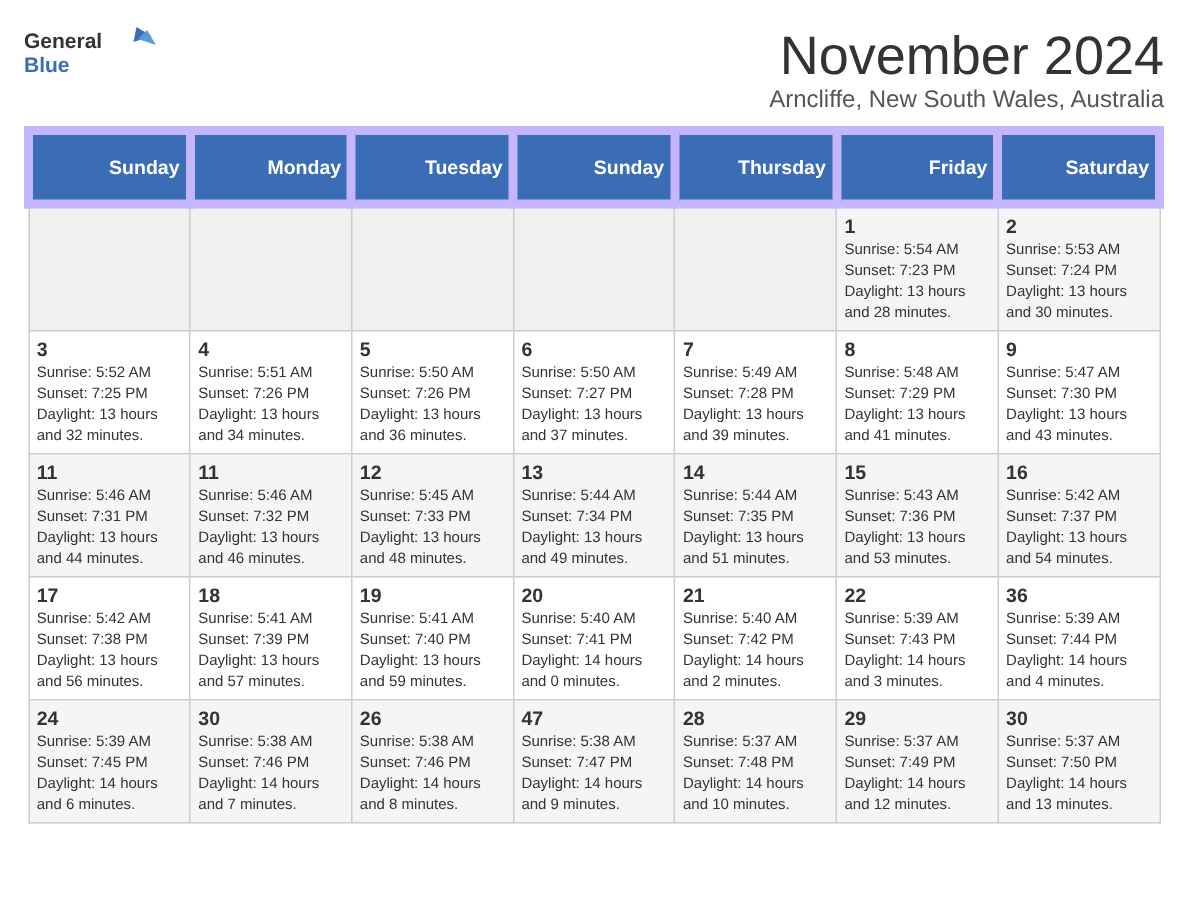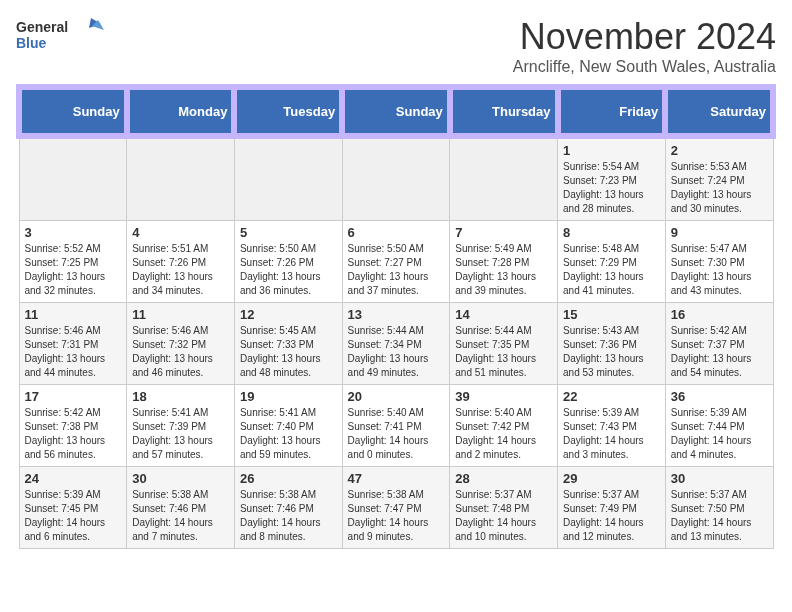--- a/index.html
+++ b/index.html
@@ -192,21 +192,21 @@
         </td>
         <td>
           <span class="day-number">19</span>
           <div class="day-info">Sunrise: 5:41 AM<br>Sunset: 7:40 PM<br>Daylight: 13 hours and 59 minutes.</div>
         </td>
         <td>
           <span class="day-number">20</span>
           <div class="day-info">Sunrise: 5:40 AM<br>Sunset: 7:41 PM<br>Daylight: 14 hours and 0 minutes.</div>
         </td>
         <td>
-          <span class="day-number">39</span>
+          <span class="day-number">21</span>
           <div class="day-info">Sunrise: 5:40 AM<br>Sunset: 7:42 PM<br>Daylight: 14 hours and 2 minutes.</div>
         </td>
         <td>
           <span class="day-number">22</span>
           <div class="day-info">Sunrise: 5:39 AM<br>Sunset: 7:43 PM<br>Daylight: 14 hours and 3 minutes.</div>
         </td>
         <td>
           <span class="day-number">36</span>
           <div class="day-info">Sunrise: 5:39 AM<br>Sunset: 7:44 PM<br>Daylight: 14 hours and 4 minutes.</div>
         </td>

